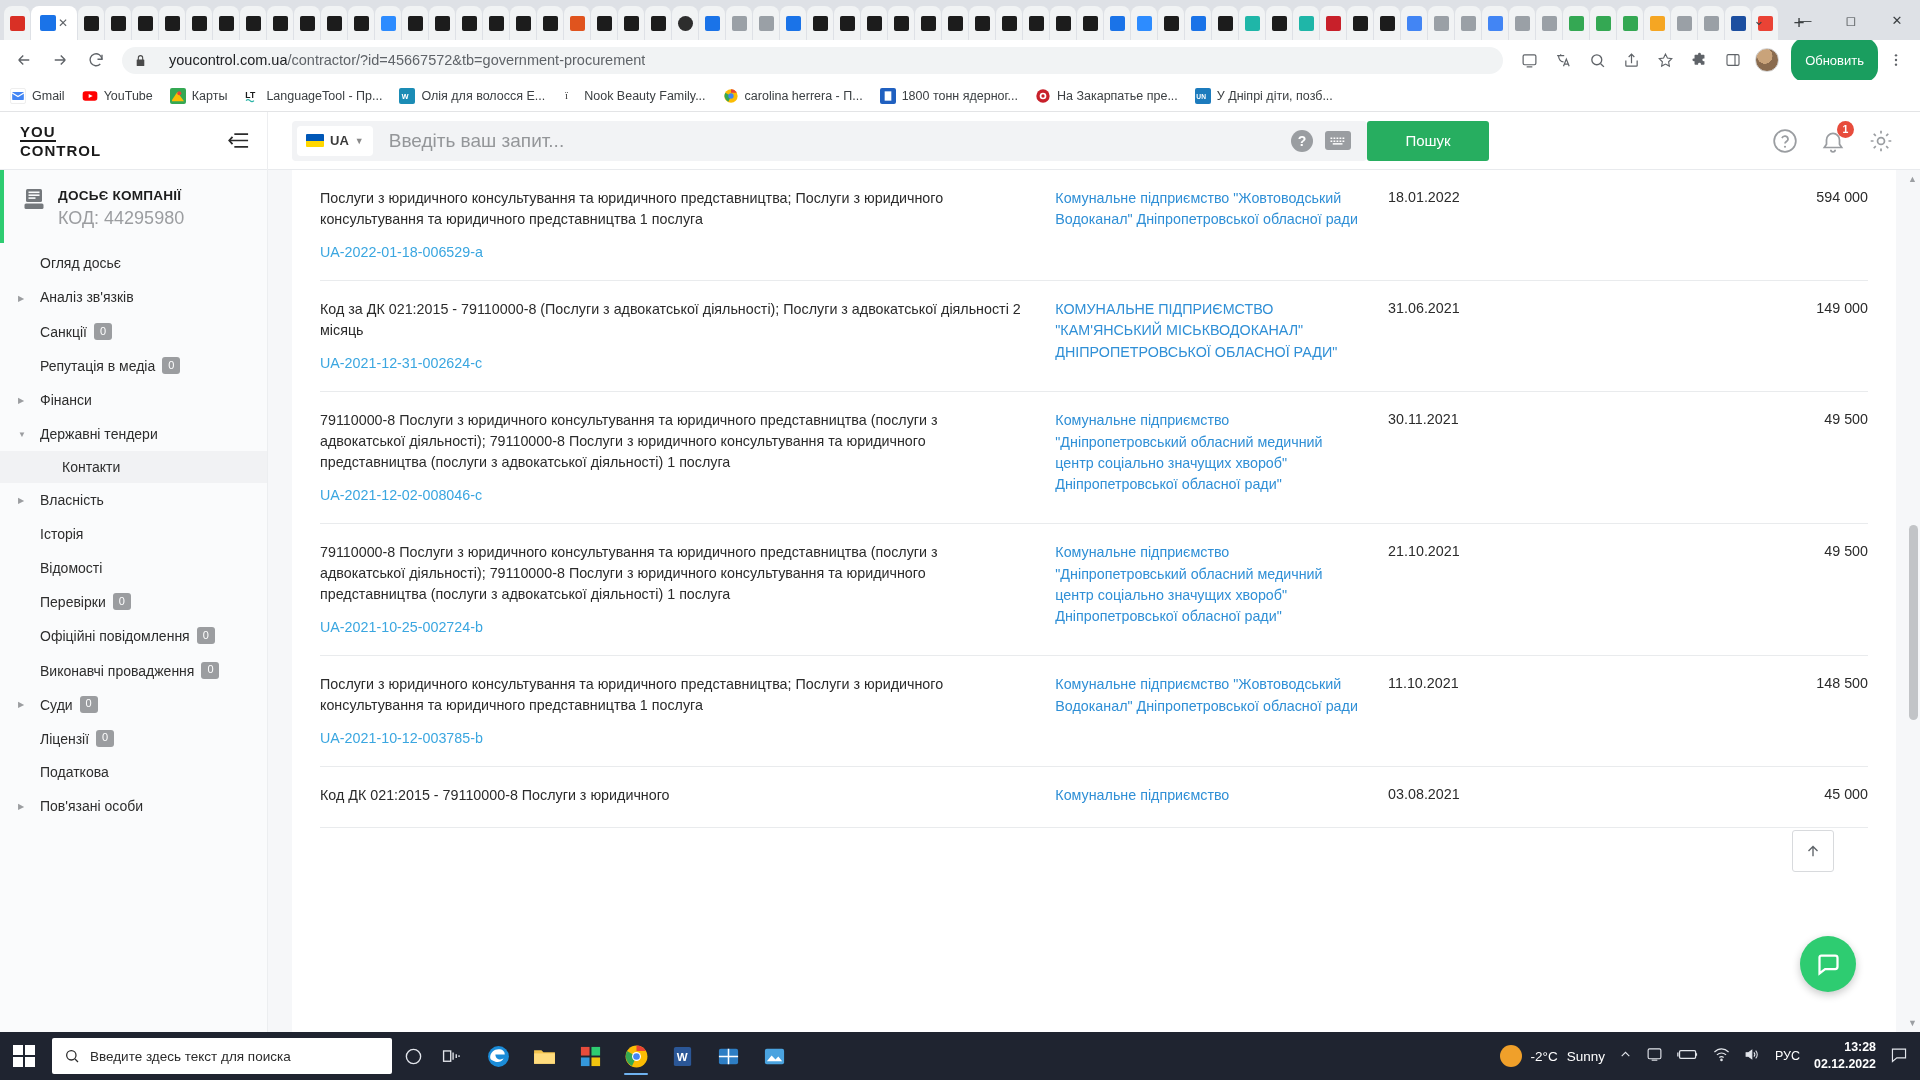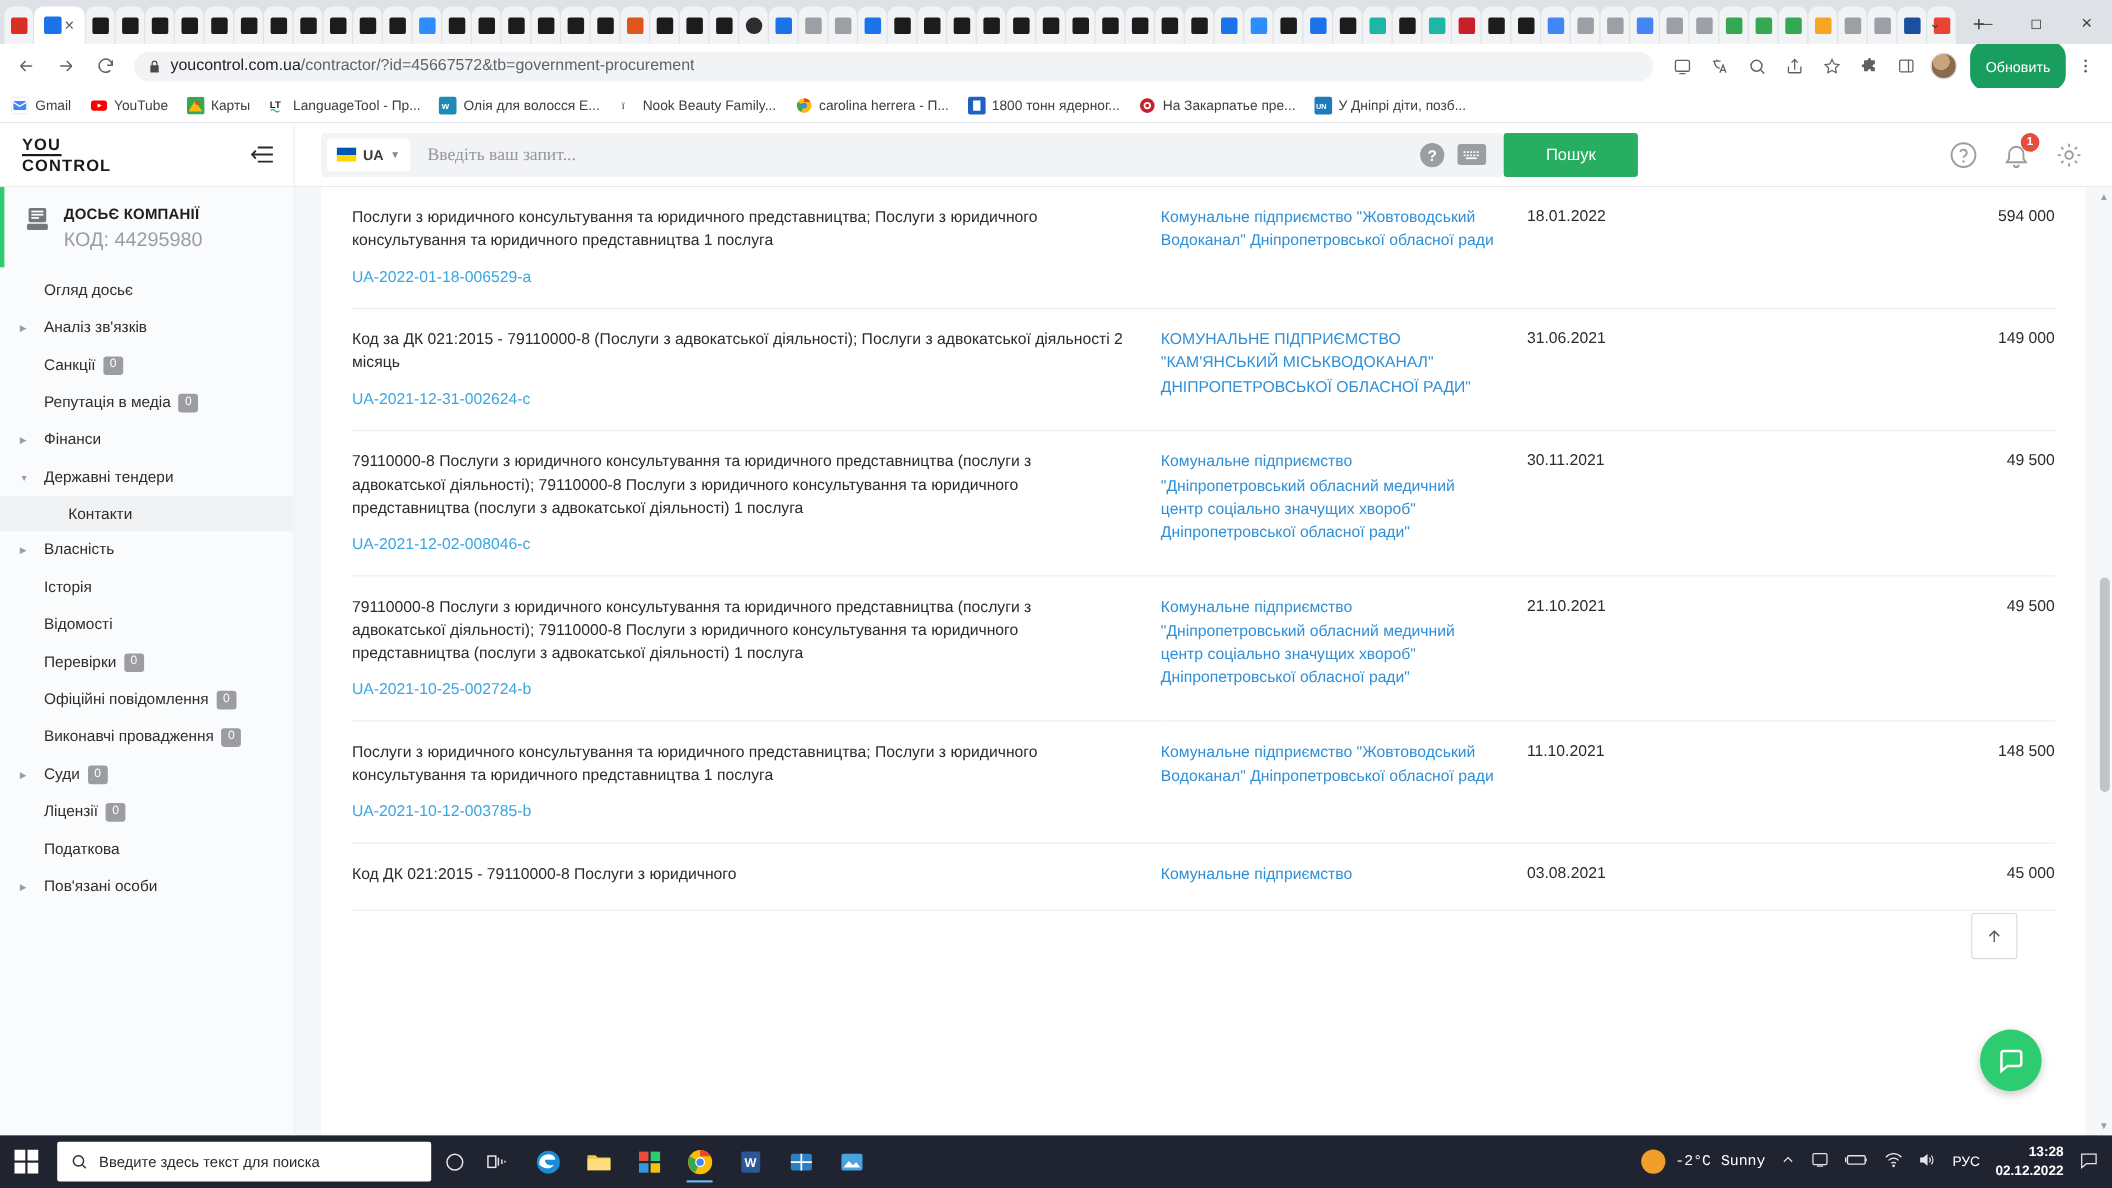--- a/index.html
+++ b/index.html
@@ -50,21 +50,21 @@
     height: 40px; background:#fff; display:flex; align-items:center;
     padding: 0 8px; gap: 4px; flex: 0 0 40px;
   }
   .tb-btn {
     width: 32px; height: 32px; border-radius: 50%;
     display:flex; align-items:center; justify-content:center;
     color: #5f6368; flex: 0 0 auto;
   }
   .omnibox {
     flex: 1; height: 27px; background:#f1f3f4; border-radius: 16px;
-    display:flex; align-items:center; padding: 0 12px; gap: 8px;
+    display:flex; align-items:center; padding: 0 12px; gap: 22px;
     margin: 0 6px; min-width: 0;
   }
   .omnibox .url { font-size: 14.5px; color:#202124; white-space: nowrap; overflow:hidden; }
   .omnibox .url .dim { color:#5f6368; }
   .tb-right { display:flex; align-items:center; gap: 2px; }
   .avatar-pic {
     width: 24px; height: 24px; border-radius:50%;
     background: radial-gradient(circle at 40% 32%, #c9a37a 0 38%, #8a6b4e 39% 100%);
     border: 1px solid #d6d6d6;
   }
@@ -113,22 +113,22 @@
     display:flex; align-items:center; gap:6px; padding: 0 9px;
     font-size:13px; font-weight:700; color:#3a3a3a;
   }
   .flag { width: 18px; height: 13px; display:block; border-radius:1px; overflow:hidden; }
   .flag i { display:block; height: 6.5px; }
   .flag .b { background:#0057b7; }
   .flag .y { background:#ffd700; }
   .caret { font-size: 9px; color:#8a8a8a; }
   .search-input {
     flex:1; border: none; background: transparent; outline: none;
-    font-size: 16px; color: #4a4a4a; padding: 0 16px;
-    font-family: Liberation Serif, serif;
+    font-size: 19px; color: #4a4a4a; padding: 0 16px;
+    font-family: Liberation Sans, sans-serif;
   }
   .search-input::placeholder { color:#949699; }
   .circ-icon {
     width: 22px; height: 22px; border-radius:50%; background:#9a9da1;
     color:#fff; font-size: 14px; font-weight:bold;
     display:flex; align-items:center; justify-content:center; margin-right: 12px;
   }
   .kbd-icon {
     width: 26px; height: 19px; border-radius: 3px; background:#9a9da1;
     margin-right: 16px; display:flex; align-items:center; justify-content:center;
@@ -237,21 +237,21 @@
     display:flex; align-items:center; gap:10px; padding-left: 12px;
     color:#2b2b2b; font-size: 13.5px;
   }
   .cortana { width: 34px; height: 34px; margin-left:4px; display:flex; align-items:center; justify-content:center; }
   .tb-apps { display:flex; align-items:center; gap: 6px; margin-left: 10px; }
   .tb-app { width: 40px; height: 42px; display:flex; align-items:center; justify-content:center; position:relative; }
   .tb-app.running::after {
     content:''; position:absolute; bottom:2px; left: 8px; right: 8px; height:2px; background:#6fb2f0; border-radius:1px;
   }
   .tray { margin-left:auto; display:flex; align-items:center; gap: 14px; padding-right: 12px; font-size: 12.5px; }
-  .weather { display:flex; align-items:center; gap: 9px; font-size: 13.5px; font-family: Liberation Mono, monospace; }
+  .weather { display:flex; align-items:center; gap: 9px; font-size: 13.5px; }
   .sun { width: 22px; height: 22px; border-radius:50%; background:#f0a02a; }
   .clock { text-align:right; font-size: 12.4px; line-height: 1.35; font-weight: bold; }
 </style>
 </head>
 <body>
 
 <div class="browser">
 
   <div class="tabstrip">
     <div class="tab">

